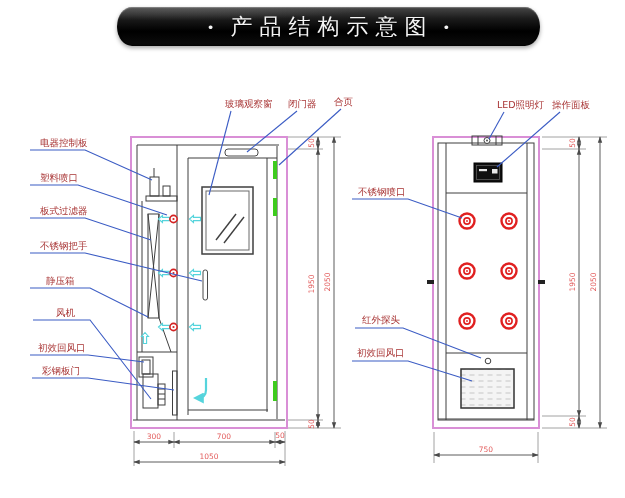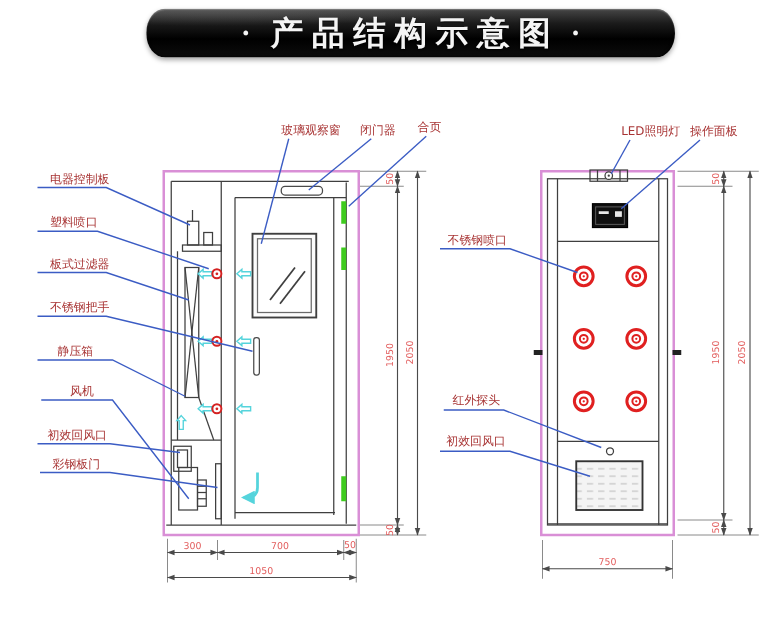--- a/index.html
+++ b/index.html
@@ -8,21 +8,21 @@
   .banner{
     position:absolute;left:117px;top:7px;width:423px;height:39px;
     border-radius:15px/19px;
     background:
       radial-gradient(130% 120% at 15% -10%, rgba(120,120,120,.55) 0%, rgba(120,120,120,0) 38%),
       linear-gradient(180deg,#474747 0%,#1b1b1b 30%,#000 62%,#0d0d0d 100%);
     box-shadow:0 2px 4px rgba(0,0,0,.35), inset 0 1px 1px rgba(255,255,255,.28), inset 0 -1px 2px rgba(0,0,0,.8);
     display:flex;align-items:center;justify-content:center;gap:9px;
     color:#f4f4f4;
   }
-  .banner .ttl{font-size:26px;font-weight:bold;letter-spacing:7px;text-indent:7px;text-shadow:0 1px 1px #000;}
+  .banner .ttl{font-size:22px;font-weight:normal;letter-spacing:7px;text-indent:7px;text-shadow:0 1px 1px #000;}
   .banner .blt{font-size:13px;line-height:1;position:relative;top:1px;}
   svg text{font-family:"DejaVu Sans",sans-serif;}
   .lbl{fill:#a83434;font-size:9.5px;}
   .dim{fill:#e25c5c;font-size:7.5px;}
   .ln line,.ln rect,.ln path{stroke:#3f3f3f;fill:none;stroke-width:1;}
   .ext{stroke:#8a8a8a;stroke-width:0.8;}
   .dln{stroke:#4a4a4a;stroke-width:0.9;}
   .leader{stroke:#3b5cc4;stroke-width:1.1;fill:none;}
 </style>
 </head>

